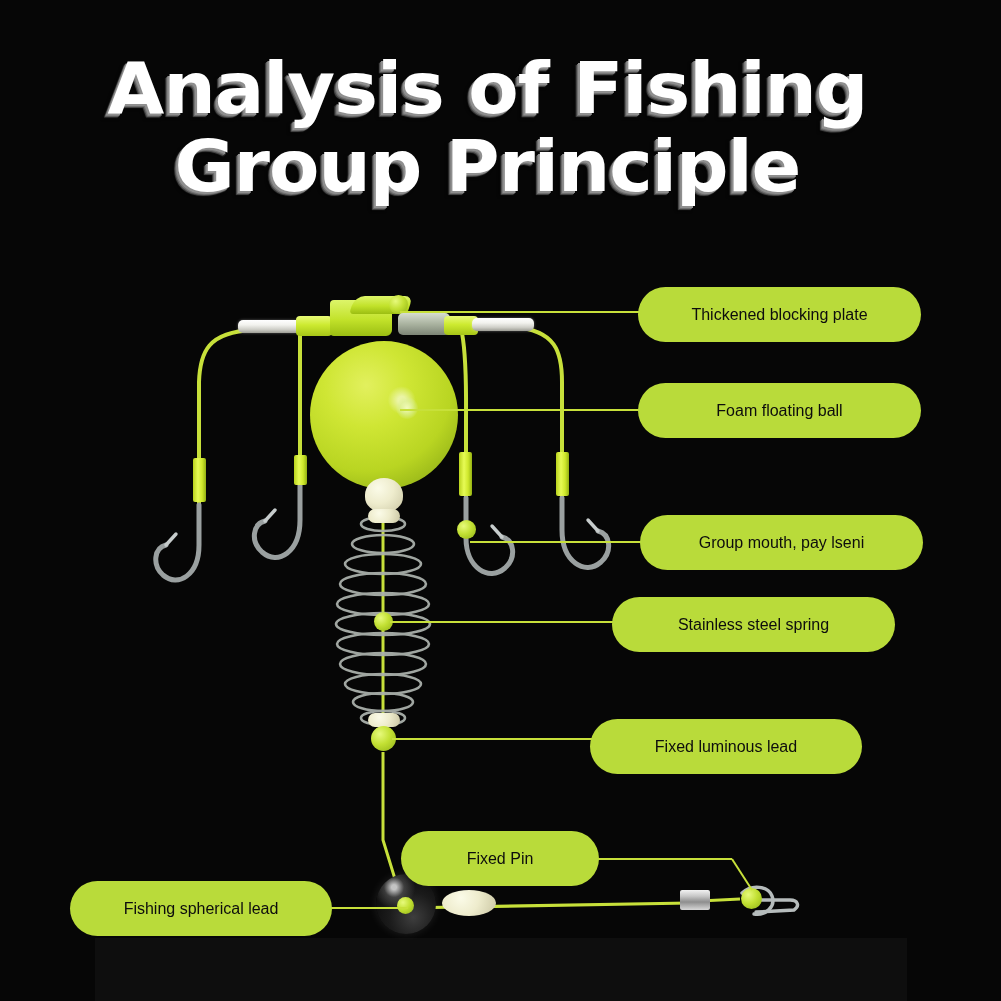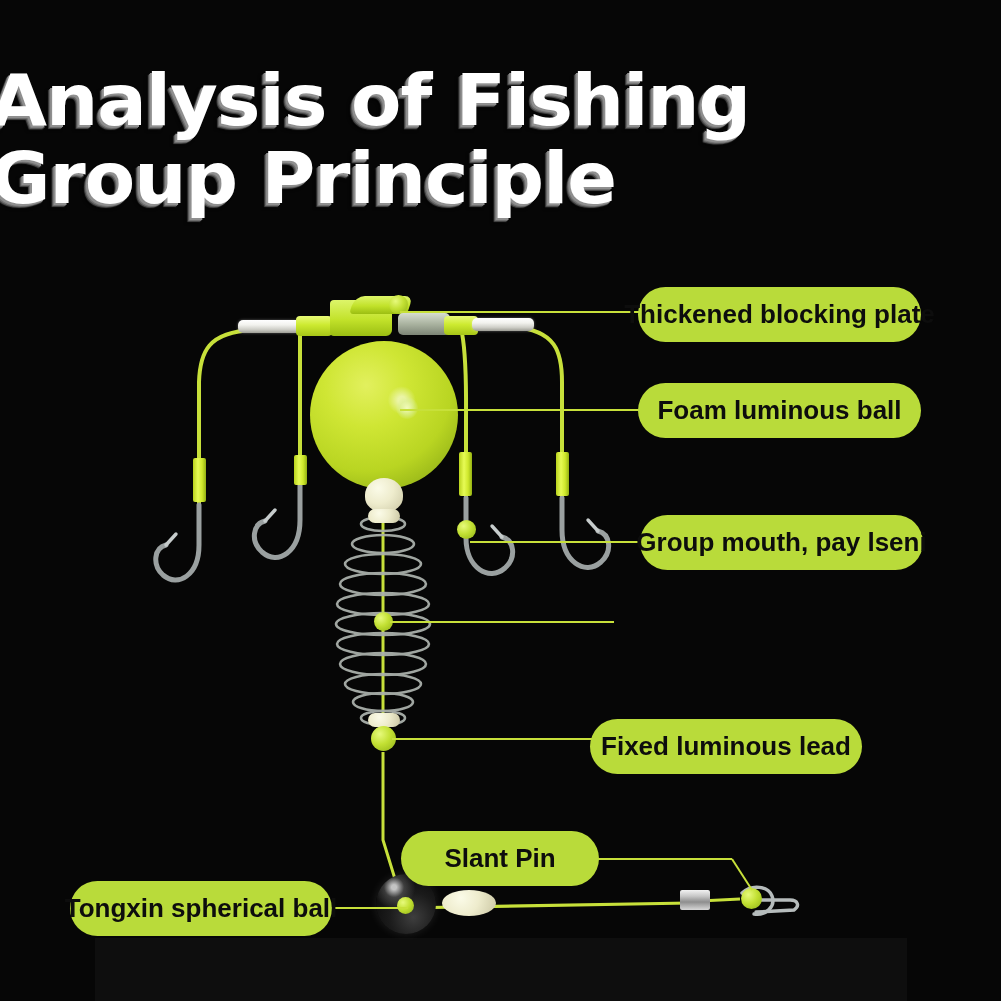--- a/index.html
+++ b/index.html
@@ -4,21 +4,21 @@
 <style>
   html,body{margin:0;padding:0;background:#000;}
   body{width:1001px;height:1001px;overflow:hidden;font-family:"Liberation Sans",sans-serif;}
   #stage{position:relative;width:1001px;height:1001px;background:#060606;overflow:hidden;}
 
   
   .bottom-wash{position:absolute;left:95px;top:938px;width:812px;height:63px;
     background:#0e0e0e;}
 
   
-  .title-wrap{position:absolute;left:0;top:64px;width:975px;text-align:left;}
+  .title-wrap{position:absolute;left:0;top:52px;width:975px;text-align:center;}
   .title-line{
     font-family:"DejaVu Sans",sans-serif;
     font-weight:700;
     font-size:72px;
     line-height:72px;
     letter-spacing:-1px;
     color:#ffffff;
     transform:scaleX(1.02);
     text-shadow:
       -2px 2px 0 #8f8f8f,
@@ -27,22 +27,22 @@
       -5px 5px 3px rgba(0,0,0,.85);
   }
   .title-line.second{margin-top:6px;}
 
   
   .pill{
     position:absolute;
     display:flex;align-items:center;justify-content:center;
     border-radius:999px;
     color:#0d0d0d;
-    font-weight:700;
-    font-size:26px;
+    font-weight:400;
+    font-size:16px;
     white-space:nowrap;
     box-sizing:border-box;
     padding:0 22px;
   }
 
   
   .conn{position:absolute;background:#c7e03a;}
   .conn.h{height:2px;}
 
   svg.vec{position:absolute;left:0;top:0;width:1001px;height:1001px;overflow:visible;}
@@ -218,33 +218,36 @@
   <div class="conn h" style="left:598px;top:858px;width:134px;"></div>
   <svg class="vec" viewBox="0 0 1001 1001">
     <path d="M732,859 L752,890" fill="none" stroke="#c7e03a" stroke-width="2"></path>
   </svg>
 
   <div class="pill" style="left:638px;top:287px;width:283px;height:55px;background:#b9db3a;">
     <span>Thickened blocking plate</span>
   </div>
 
   <div class="pill" style="left:638px;top:383px;width:283px;height:55px;background:#b9db3a;">
-    <span>Foam luminous ball</span>
+    <span>Foam floating ball</span>
   </div>
 
   <div class="pill" style="left:640px;top:515px;width:283px;height:55px;background:#b9db3a;">
     <span>Group mouth, pay lseni</span>
   </div>
 
+  <div class="pill" style="left:612px;top:597px;width:283px;height:55px;background:#b9db3a;">
+    <span>Stainless steel spring</span>
+  </div>
 
   <div class="pill" style="left:590px;top:719px;width:272px;height:55px;background:#b9db3a;">
     <span>Fixed luminous lead</span>
   </div>
 
   <div class="pill" style="left:401px;top:831px;width:198px;height:55px;background:#b9db3a;">
-    <span>Slant Pin</span>
+    <span>Fixed Pin</span>
   </div>
 
   <div class="pill" style="left:70px;top:881px;width:262px;height:55px;background:#b9db3a;">
-    <span>Tongxin spherical ball</span>
+    <span>Fishing spherical lead</span>
   </div>
 
 </div>
 
 </body></html>

